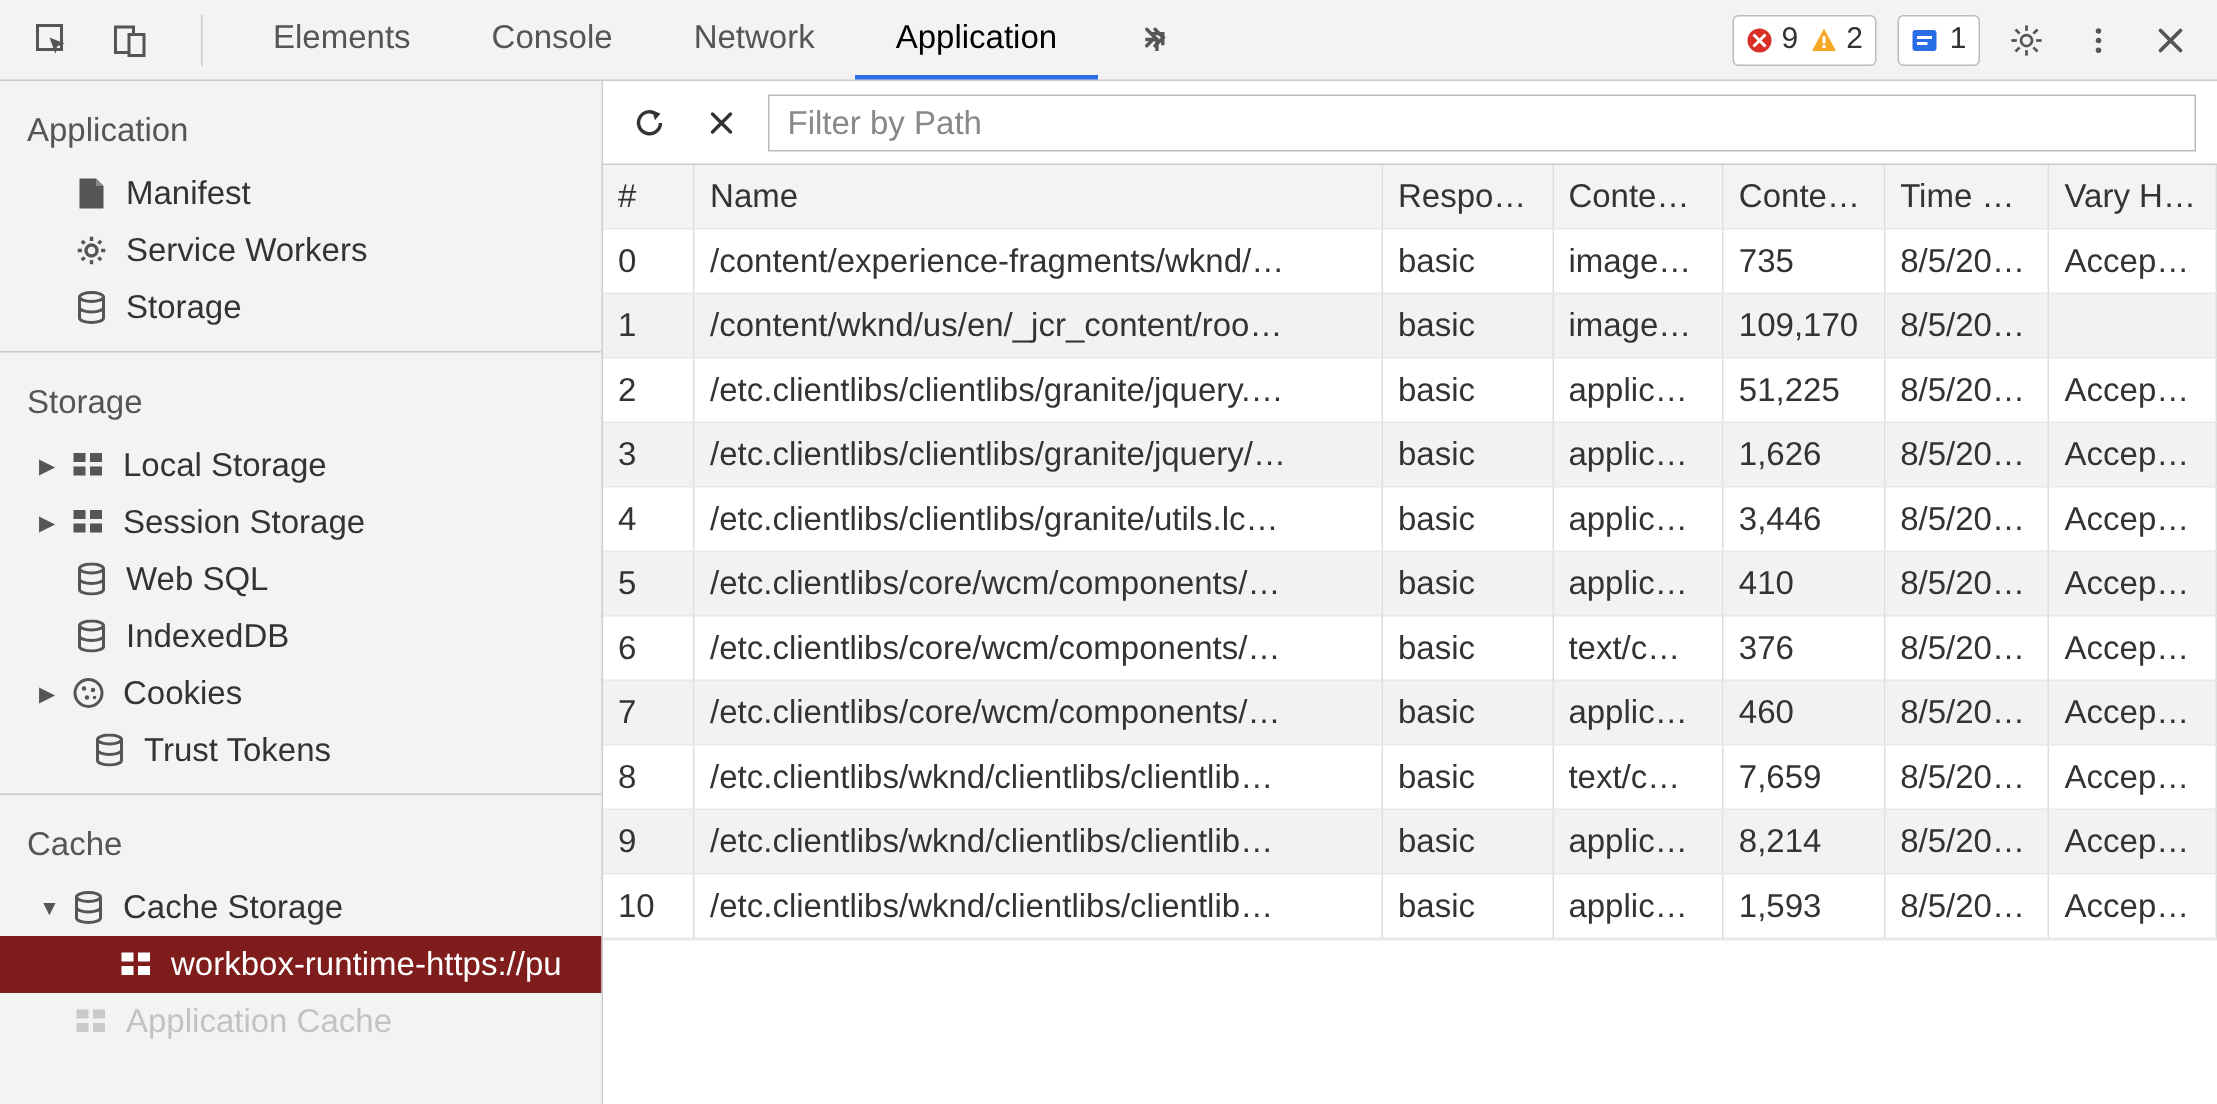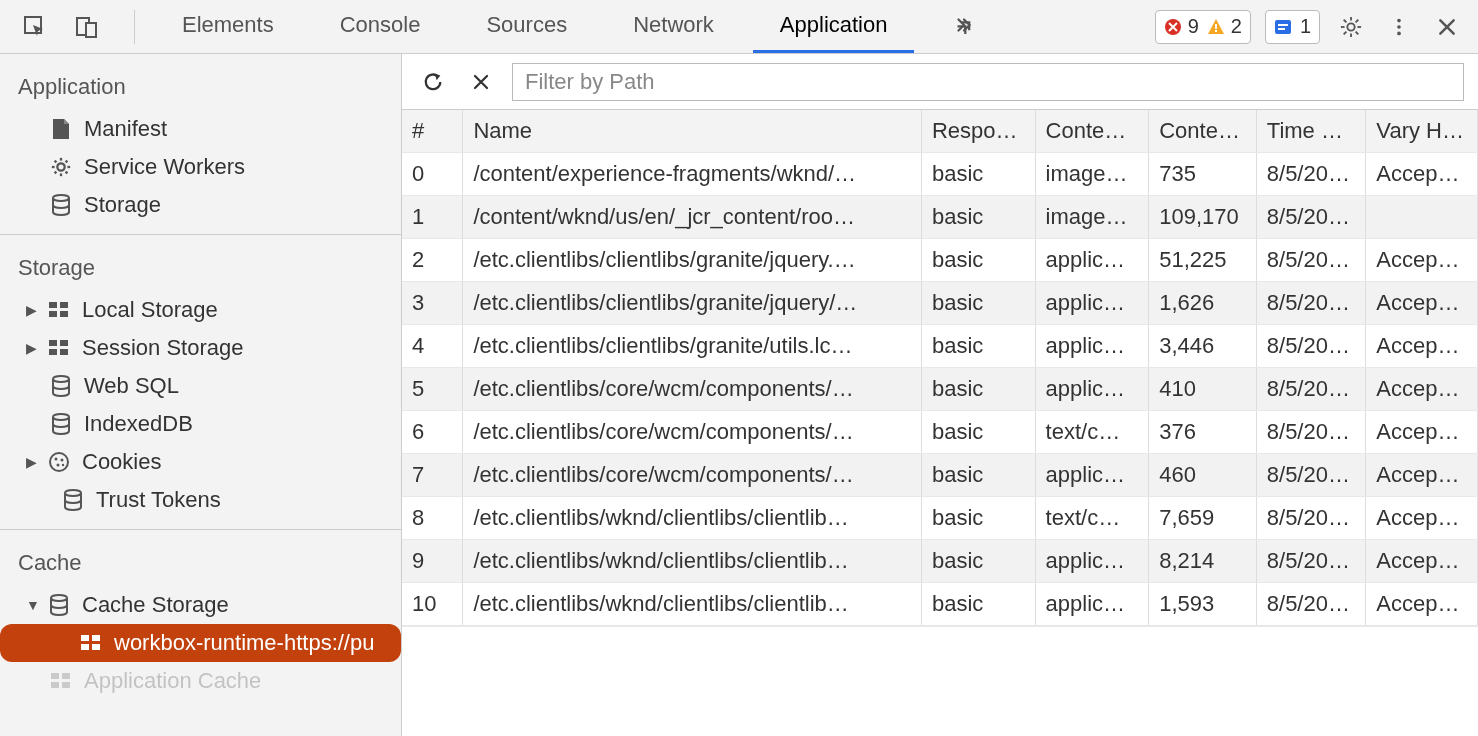--- a/index.html
+++ b/index.html
@@ -16,21 +16,21 @@
   .topbar {
     display: flex;
     align-items: center;
     height: 54px;
     border-bottom: 1px solid #ccc;
     background: #f3f3f3;
     padding: 0 8px;
   }
   .topbar .left-icons { display:flex; align-items:center; gap: 18px; padding:0 10px; }
   .topbar .divider { width:1px; height:34px; background:#ccc; margin: 0 20px; }
-  .tabs { display:flex; align-items:stretch; height:100%; gap: 12px; }
+  .tabs { display:flex; align-items:stretch; height:100%; gap: 0; }
   .tab {
     display:flex; align-items:center; padding: 0 27px;
     color:#555; cursor:pointer; white-space:nowrap;
     border-bottom: 3px solid transparent;
   }
   .tab.active { color:#000; border-bottom-color:#2a6ee6; }
   .right-icons { margin-left:auto; display:flex; align-items:center; gap:14px; padding-right:6px; }
   .badge-box {
     display:flex; align-items:center; gap:8px;
     border:1px solid #bbb; border-radius:4px; padding:2px 8px; height:34px; background:#fff;
@@ -55,21 +55,21 @@
   .tree-item {
     display:flex; align-items:center;
     padding: 6px 0 6px 18px;
     color:#333; cursor:pointer;
     white-space:nowrap; overflow:hidden; text-overflow:ellipsis;
   }
   .tree-item .triangle {
     width:16px; flex:none; color:#555; font-size:14px; margin-right:4px;
   }
   .tree-item .tree-icon { width:26px; flex:none; display:flex; align-items:center; justify-content:center; margin-right:10px; }
-  .tree-item.selected { background:#c2410c; color:#fff;border-radius:12px; }
+  .tree-item.selected { background:#7f1d1d; color:#fff; }
   .tree-item.selected svg rect,.tree-item.selected svg path { fill:#fff !important; }
   hr.sep { border:none; border-top:1px solid #ccc; margin:10px 0 0 0; }
 
   
   .content { flex:1; display:flex; flex-direction:column; overflow:hidden; }
   .toolbar {
     display:flex; align-items:center; height:56px; padding:0 14px; gap:14px;
     border-bottom:1px solid #ccc;
   }
   .filter-input {
@@ -119,21 +119,20 @@
       <svg width="24" height="24" viewBox="0 0 24 24">
           <rect x="2" y="3" width="12" height="17" fill="none" stroke="#555" stroke-width="2"></rect>
           <rect x="11" y="8" width="10" height="14" fill="#f3f3f3" stroke="#555" stroke-width="2"></rect>
         </svg>
     </span>
   </div>
   <div class="divider"></div>
   <div class="tabs">
     <div class="tab">Elements</div>
     <div class="tab">Console</div>
-    <div class="tab">Sources</div>
     <div class="tab">Network</div>
     <div class="tab active">Application</div>
     <div class="tab">
       <svg width="22" height="22" viewBox="0 0 24 24">
           <path d="M6 8 L12 14 L6 20 M12 8 L18 14 L12 20" fill="none" stroke="#555" stroke-width="2.5" transform="rotate(-45 12 12)"></path>
           <path d="M4 10 L10 16 M10 10 L16 16" stroke="#555" stroke-width="0"></path>
           <path d="M5 7 L12 14 L5 21" fill="none" stroke="none"></path>
           <path d="M7 6 L13 12 L7 18 M13 6 L19 12 L13 18" fill="none" stroke="#555" stroke-width="2.5" stroke-linecap="round" transform="translate(-1,0)"></path>
         </svg>
     </div>

